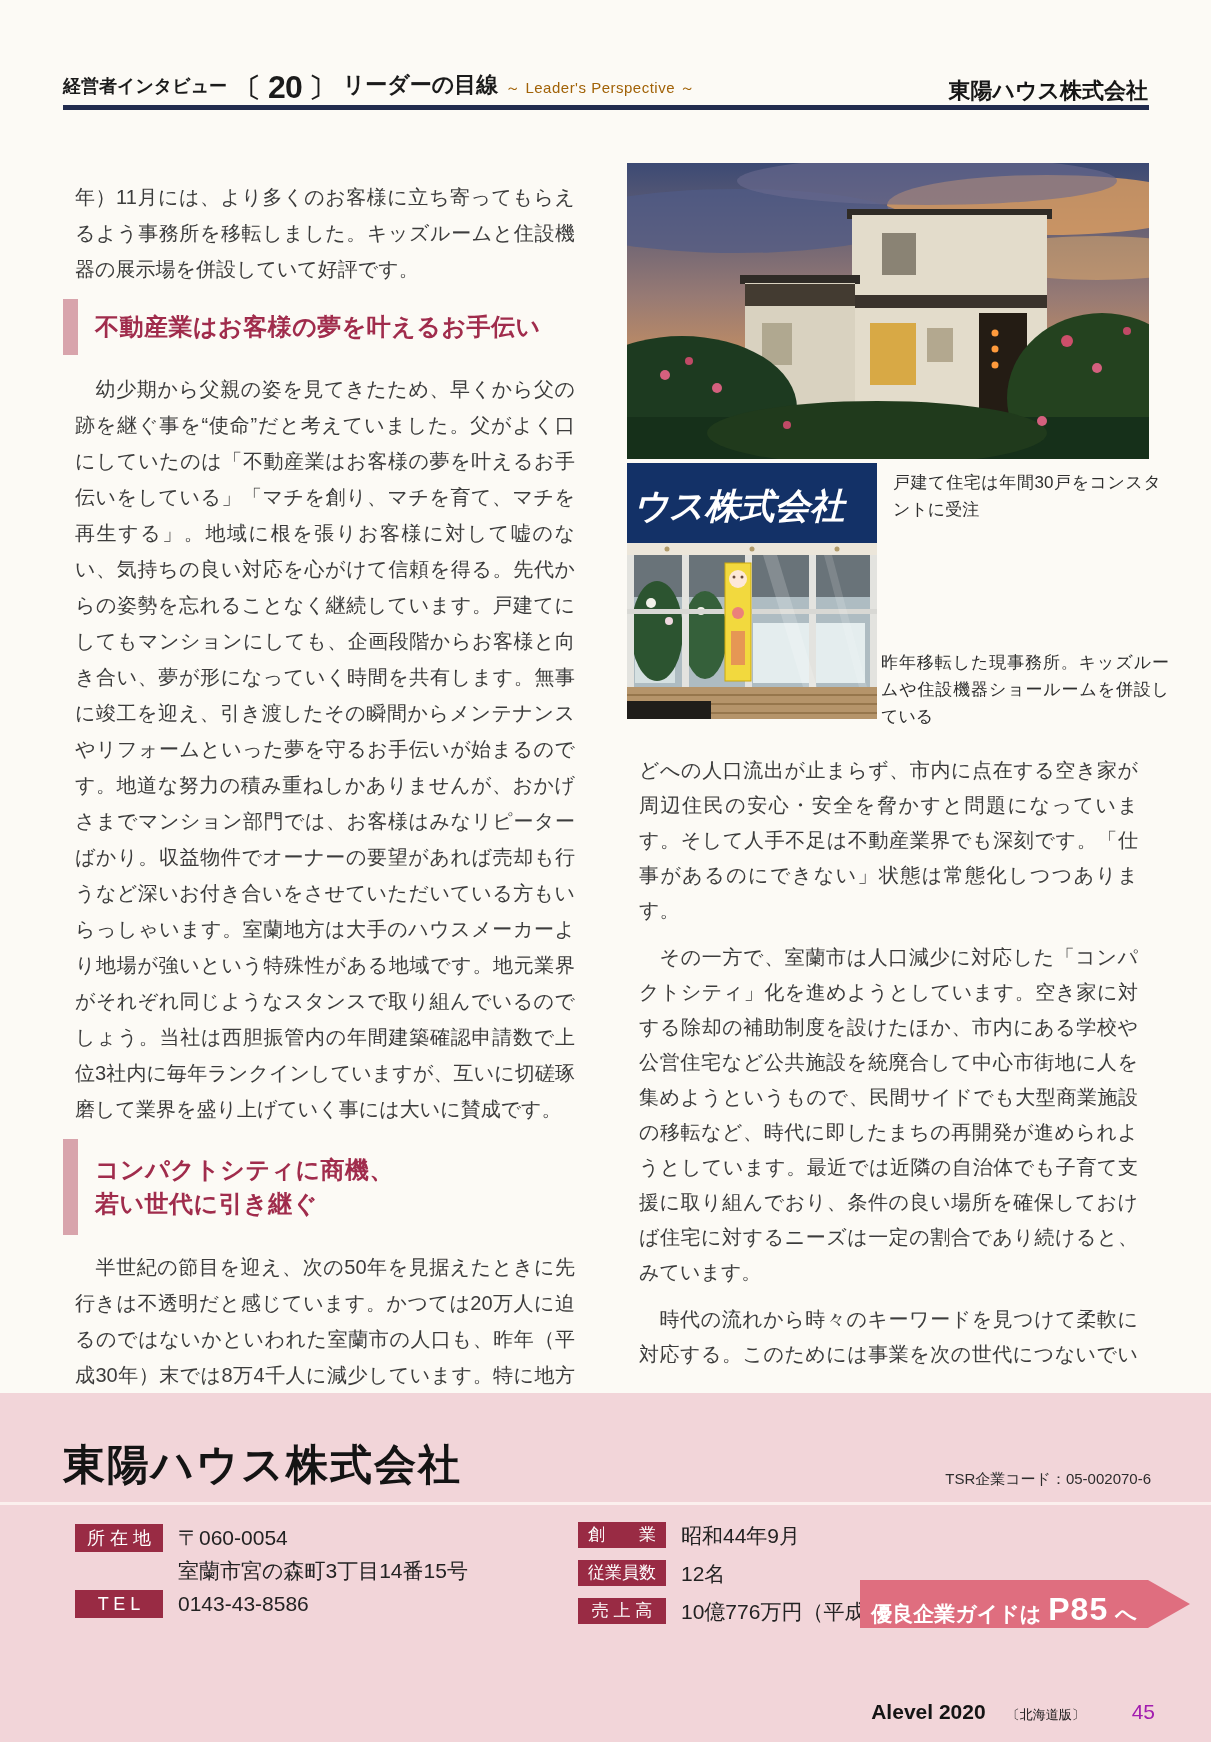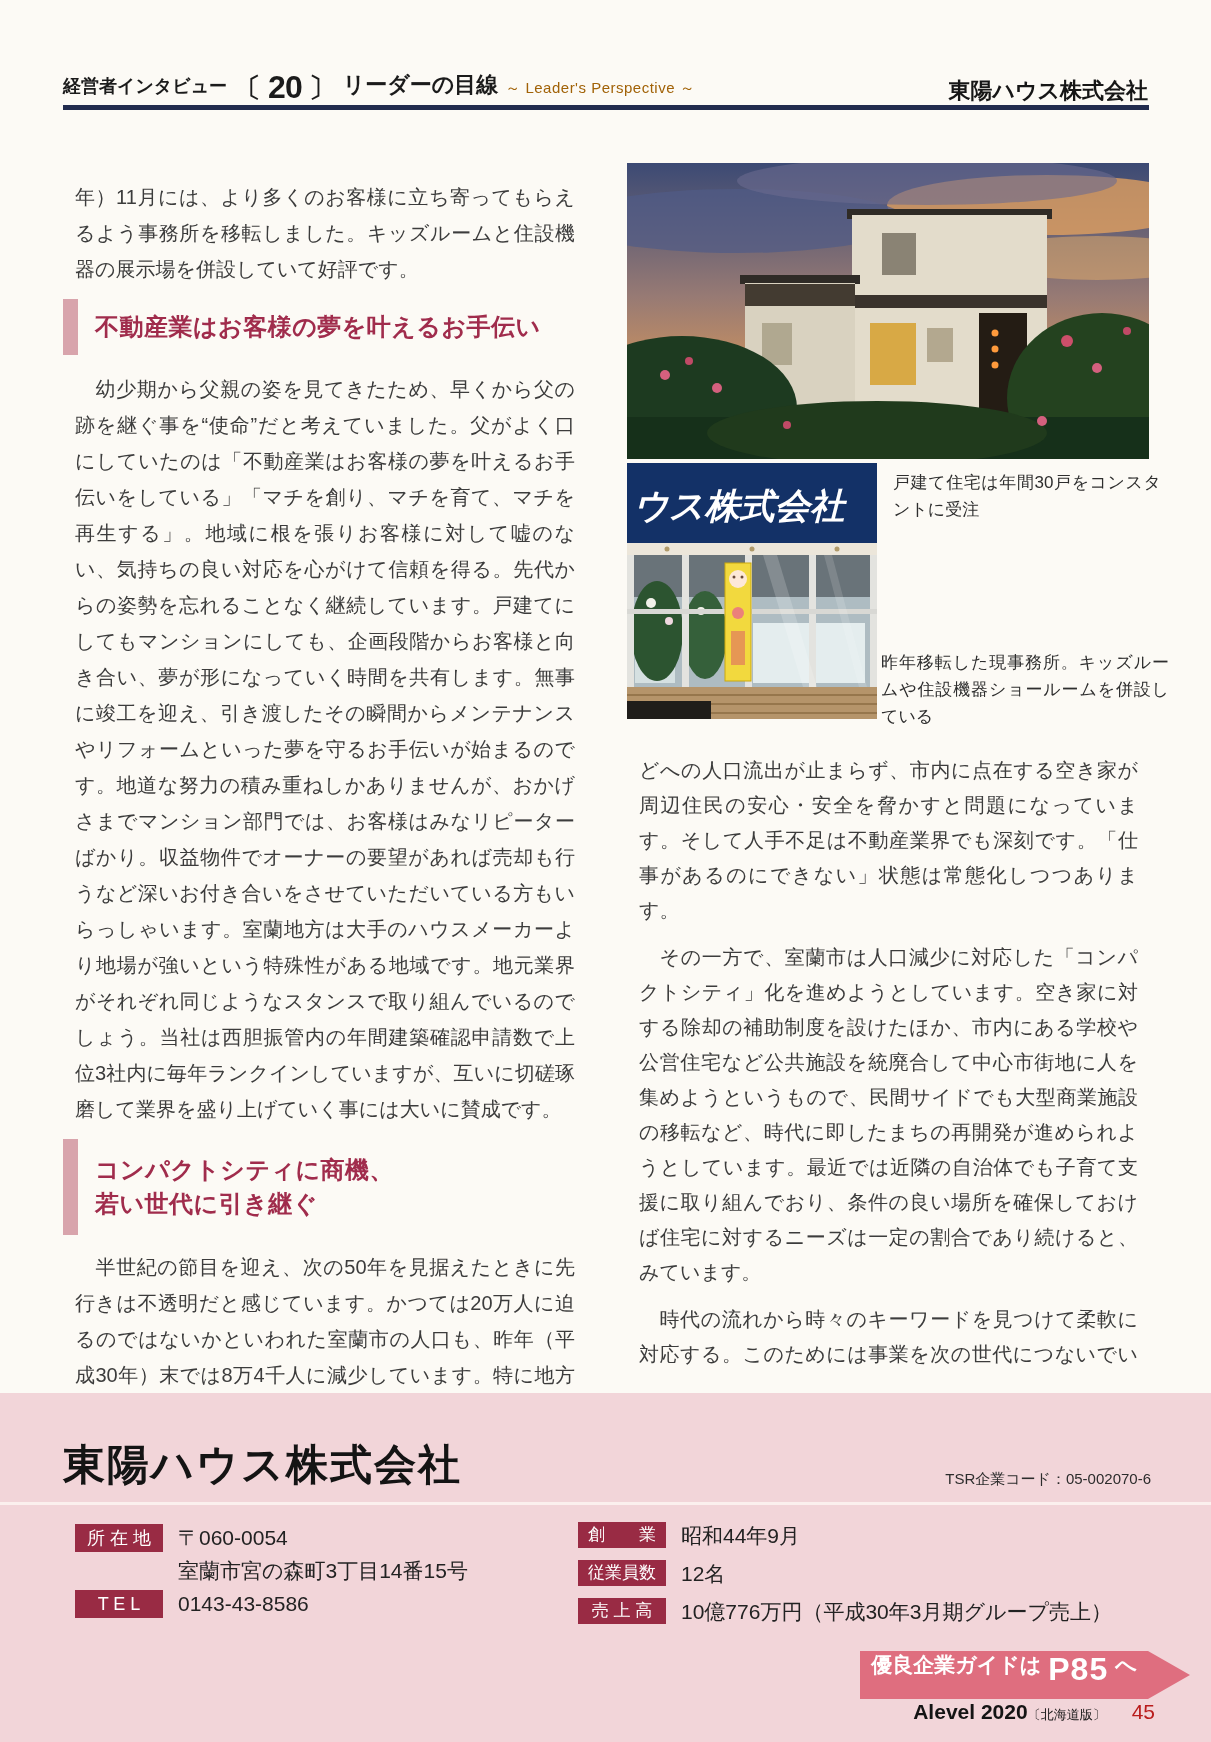--- a/index.html
+++ b/index.html
@@ -43,31 +43,31 @@
   .tsr{position:absolute;right:60px;top:1470px;font-size:15px;color:#2c2c2c;}
   .bottom-rule{position:absolute;left:0;top:1502px;width:1211px;height:3px;background:#fbf0ee;}
 
   .info-row{position:absolute;display:flex;align-items:flex-start;gap:15px;}
   .badge{background:#992b44;color:#ffffff;font-weight:normal;text-align:center;flex:none;}
   .badge-l{width:88px;height:28px;line-height:28px;font-size:18px;}
   .badge-r{width:88px;height:26px;line-height:26px;font-size:17px;}
   .info-val{font-size:21px;color:#222222;line-height:28px;}
   .info-val .line2{display:block;margin-top:5px;}
 
-  .banner{position:absolute;left:860px;top:1651px;width:288px;height:48px;background:#df6e7f;
-          display:flex;align-items:flex-start;justify-content:center;gap:7px;color:#fff;}
+  .banner{position:absolute;left:860px;top:1580px;width:288px;height:48px;background:#df6e7f;
+          display:flex;align-items:flex-end;justify-content:center;gap:7px;color:#fff;}
   .banner:after{content:"";position:absolute;left:100%;top:0;width:0;height:0;
           border-top:24px solid transparent;border-bottom:24px solid transparent;border-left:42px solid #df6e7f;}
   .banner-pre,.banner-suf{font-size:21px;font-weight:bold;}
   .banner-page{font-size:32px;font-weight:bold;letter-spacing:1px;}
 
-  .footer{position:absolute;top:1700px;right:56px;display:flex;align-items:baseline;gap:0;color:#141414;}
+  .footer{position:absolute;top:1700px;right:56px;display:flex;align-items:baseline;gap:21px;color:#141414;}
   .footer-brand{font-size:21px;font-weight:bold;}
   .footer-edition{font-size:13px;}
-  .footer-page{font-size:21px;margin-left:26px;color:#b91c1c;}
+  .footer-page{font-size:21px;margin-left:26px;color:#a21caf;}
 </style>
 </head>
 <body>
 
 <div class="page">
 
   <div class="hdr-left">
     <span class="hdr-prefix">経営者インタビュー</span>
     <span class="hdr-bracket">〔</span>
     <span class="hdr-num">20</span>

